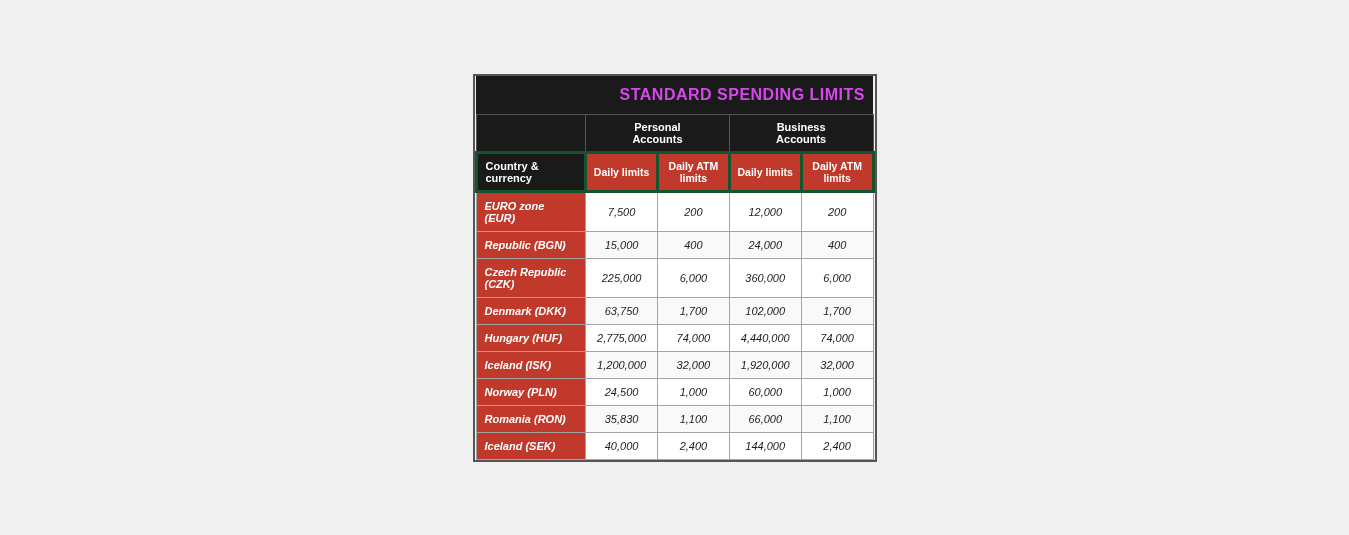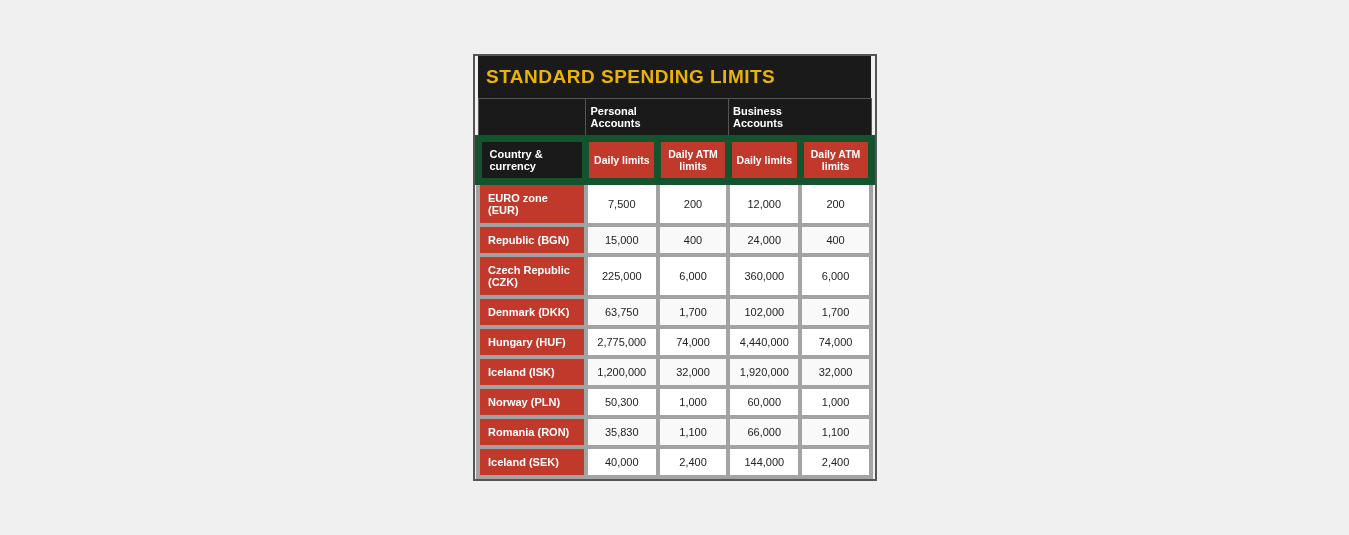--- a/index.html
+++ b/index.html
@@ -13,64 +13,66 @@
     }
     .table-wrapper {
       border: 2px solid #555;
     }
     table {
       border-collapse: collapse;
       width: 400px;
     }
     .title-row td {
       background: #1a1a1a;
-      color: #eab308;
-      text-align: left;
+      color: #d946ef;
+      text-align: right;
       font-weight: bold;
-      font-size: 19px;
+      font-size: 16px;
       letter-spacing: 0.5px;
       padding: 10px 8px;
     }
     .header-group-row td {
       background: #1a1a1a;
       color: #fff;
+      text-align: center;
       font-weight: bold;
       font-size: 11px;
       padding: 6px 4px;
       border: 1px solid #555;
     }
     .header-group-row td.country-cell {
       background: #1a1a1a;
       border: 1px solid #555;
     }
     .subheader-row td {
       background: #c0392b;
       color: #fff;
       text-align: center;
       font-weight: bold;
       font-size: 10.5px;
       padding: 6px 4px;
-      border: 7px solid #14532d;
+      border: 3px solid #14532d;
     }
     .subheader-row td.country-header {
       background: #1a1a1a;
       color: #fff;
       font-size: 11px;
       font-weight: bold;
       padding: 6px 8px;
       text-align: left;
       vertical-align: middle;
     }
     .data-row td {
-      border: 4px solid #a3a3a3;
+      border: 1px solid #a3a3a3;
       padding: 7px 6px;
       font-size: 11px;
       text-align: center;
       color: #222;
       background: #fff;
+      font-style: italic;
     }
     .data-row td.country-name {
       background: #c0392b;
       color: #fff;
       font-weight: bold;
       text-align: left;
       padding: 7px 8px;
       font-size: 11px;
     }
     .data-row:nth-child(even) td:not(.country-name) {
@@ -146,21 +148,21 @@
         </tr>
         <tr class="data-row">
           <td class="country-name">Iceland (ISK)</td>
           <td>1,200,000</td>
           <td>32,000</td>
           <td>1,920,000</td>
           <td>32,000</td>
         </tr>
         <tr class="data-row">
           <td class="country-name">Norway (PLN)</td>
-          <td>50,300</td>
+          <td>24,500</td>
           <td>1,000</td>
           <td>60,000</td>
           <td>1,000</td>
         </tr>
         <tr class="data-row">
           <td class="country-name">Romania (RON)</td>
           <td>35,830</td>
           <td>1,100</td>
           <td>66,000</td>
           <td>1,100</td>

